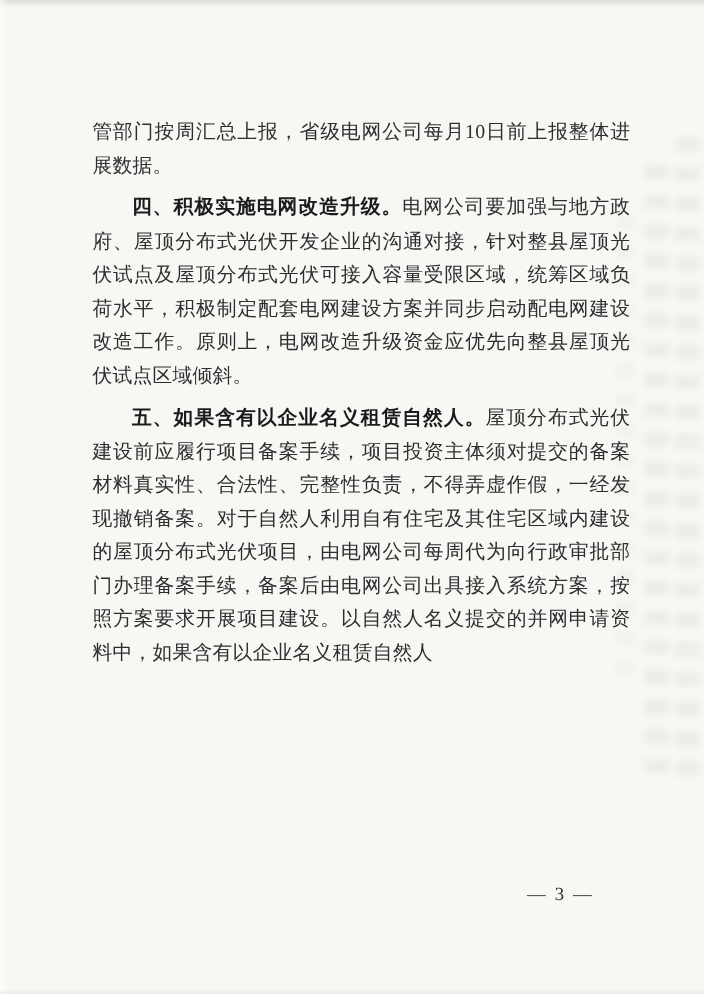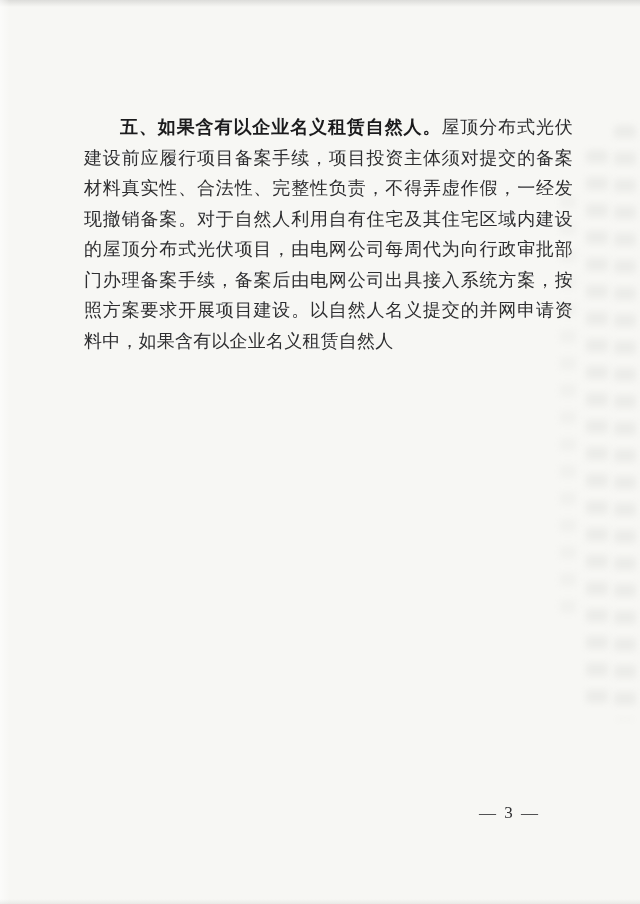--- a/index.html
+++ b/index.html
@@ -97,22 +97,24 @@
   <div class="edge-top"></div>
   <div class="edge-left"></div>
   <div class="edge-bottom"></div>
 
   <div class="bleed bleed-1"></div>
   <div class="bleed bleed-2"></div>
   <div class="bleed bleed-3"></div>
 
   <div class="text-block">
 
+    <p class="para continuation"><span>管部门按周汇总上报，省级电网公司每月10日前上报整体进展数据。</span></p>
 
 
+    <p class="para section"><span class="lead">四、积极实施电网改造升级。</span><span>电网公司要加强与地方政府、屋顶分布式光伏开发企业的沟通对接，针对整县屋顶光伏试点及屋顶分布式光伏可接入容量受限区域，统筹区域负荷水平，积极制定配套电网建设方案并同步启动配电网建设改造工作。原则上，电网改造升级资金应优先向整县屋顶光伏试点区域倾斜。</span></p>
 
     <p class="para section"><span class="lead">五、如果含有以企业名义租赁自然人。</span><span>屋顶分布式光伏建设前应履行项目备案手续，项目投资主体须对提交的备案材料真实性、合法性、完整性负责，不得弄虚作假，一经发现撤销备案。对于自然人利用自有住宅及其住宅区域内建设的屋顶分布式光伏项目，由电网公司每周代为向行政审批部门办理备案手续，备案后由电网公司出具接入系统方案，按照方案要求开展项目建设。以自然人名义提交的并网申请资料中，如果含有以企业名义租赁自然人</span></p>
 
   </div>
 
   <div class="page-number">— 3 —</div>
 
 </div>
 
 </body></html>

